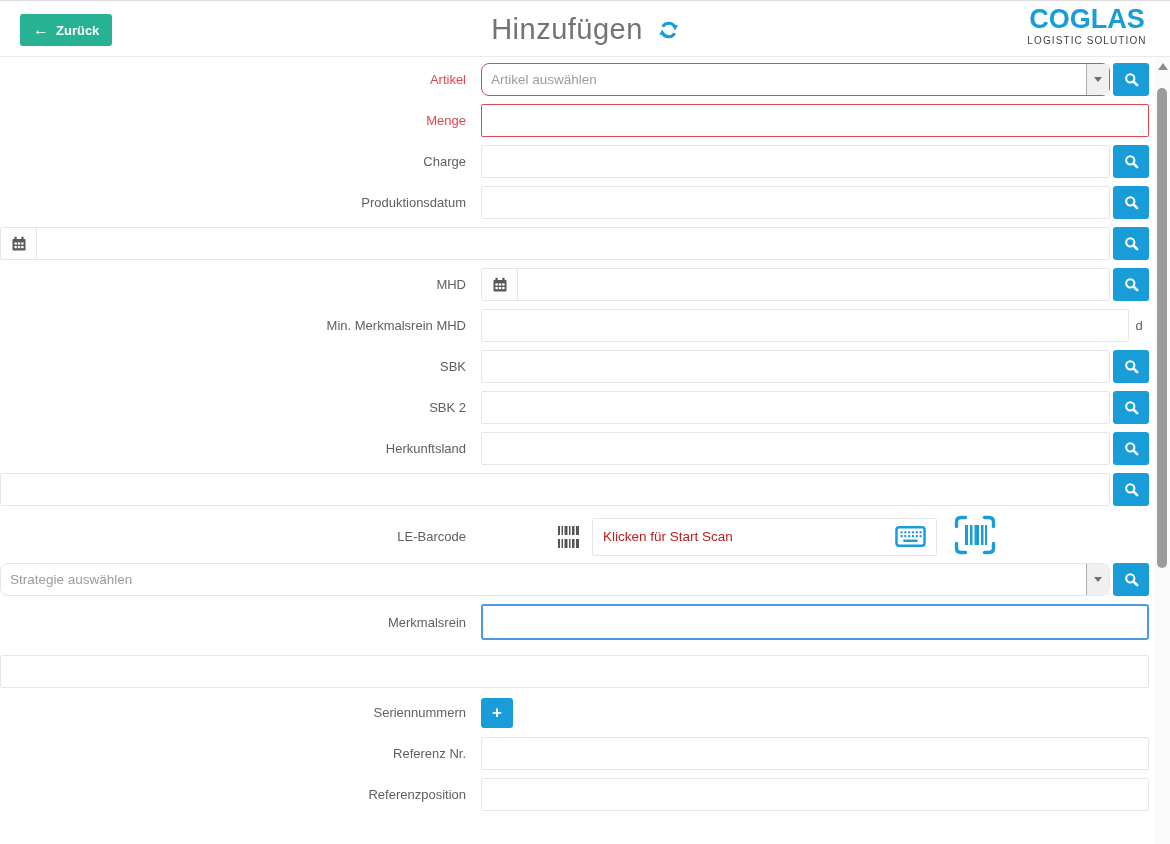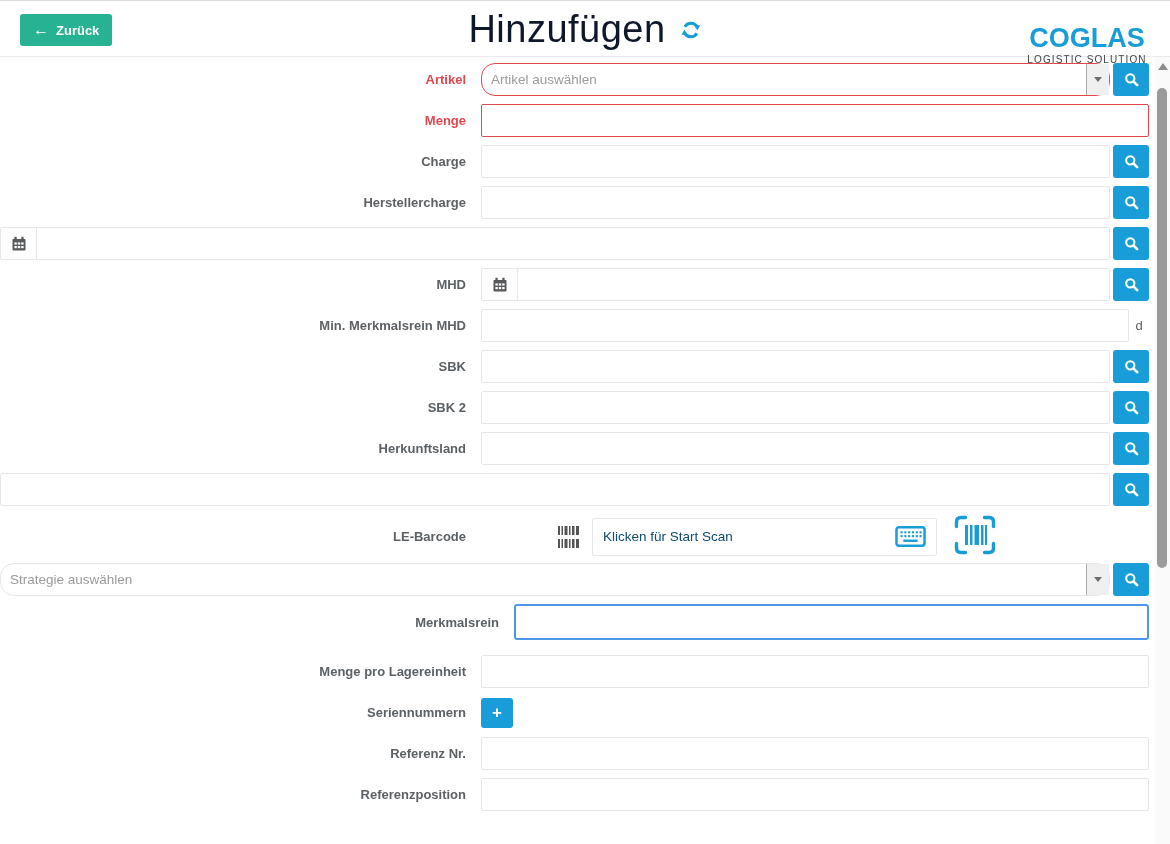--- a/index.html
+++ b/index.html
@@ -19,37 +19,37 @@
     background:var(--teal); color:#fff; border:none; border-radius:3px;
     font-family:inherit; font-size:13px; font-weight:bold;
     display:flex; align-items:center; gap:7px; cursor:pointer;
   }
   .back-arrow { font-size:16px; line-height:1; }
   .title-wrap {
     position:absolute; left:50%; top:0; transform:translateX(-50%);
     height:57px; display:flex; align-items:center; gap:15px;
   }
   .title {
-    margin:0; font-size:38px; font-weight:300; color:#0f172a; letter-spacing:.5px;
+    margin:0; font-size:29px; font-weight:300; color:#737373; letter-spacing:.5px;
     white-space:nowrap;
   }
   .refresh-btn { background:none; border:none; padding:0; margin-top:4px;
     color:var(--blue); cursor:pointer; display:flex; }
-  .logo { position:absolute; right:16px; top:23px; width:134px; text-align:center; }
+  .logo { position:absolute; right:16px; top:4px; width:134px; text-align:center; }
   .logo-name { font-size:27px; font-weight:800; color:var(--blue); line-height:1.05; letter-spacing:0; }
   .logo-tag { font-size:10px; color:#3d444a; letter-spacing:1.1px; margin-top:2px; white-space:nowrap; }
 
   
   .main { padding:6px 21px 0 0; }
   .row { display:flex; align-items:center; margin-bottom:8px; }
   .row.type-scan { margin-bottom:4px;justify-content:flex-end; }
-  .row.has-focus { margin-bottom:15px;padding-left:33px; }
+  .row.has-focus { margin-bottom:15px; }
   .lbl {
     width:481px; padding-right:15px; flex:0 0 481px;
-    text-align:right; font-size:13px; font-weight:bold; color:var(--label);
+    text-align:right; font-size:13px; font-weight:normal; color:var(--label);
   }
   .lbl.req { color:var(--red); }
   .ctl { flex:1; display:flex; align-items:center; min-height:33px; min-width:0; }
 
   .inp {
     flex:1; min-width:0; height:33px; background:#fff;
     border:1px solid var(--border); border-radius:2px;
     padding:0 9px; font-family:inherit; font-size:13.5px; color:#333; outline:none;
   }
   .inp::placeholder { color:#9b9b9b; opacity:1; }
@@ -58,21 +58,21 @@
 
   .search-btn {
     flex:0 0 36px; width:36px; height:33px; margin-left:3px;
     background:var(--blue); border:none; border-radius:3px; color:#fff;
     display:flex; align-items:center; justify-content:center; cursor:pointer;
   }
   .search-btn span { display:flex; }
 
   .select {
     flex:1; min-width:0; height:33px; background:#fff; cursor:pointer;
-    border:1px solid var(--border); border-radius:14px; display:flex; align-items:stretch;
+    border:1px solid var(--border); border-radius:8px; display:flex; align-items:stretch;
   }
   .select.req { border-color:var(--red); }
   .sel-text { flex:1; display:flex; align-items:center; padding:0 9px;
     font-size:13.5px; color:#9b9b9b; overflow:hidden; white-space:nowrap; }
   .sel-arrow { width:23px; background:#f0f0f0; border-left:1px solid #ababab;
     display:flex; align-items:center; justify-content:center; }
   .caret { width:0; height:0; border-left:4px solid transparent;
     border-right:4px solid transparent; border-top:5px solid #6e6e6e; }
 
   .group { flex:1; min-width:0; height:33px; background:#fff;
@@ -81,21 +81,21 @@
     display:flex; align-items:center; justify-content:center; color:#565a5c; }
   .group .inp { border:none; height:100%; border-radius:0; }
 
   .suffix { flex:0 0 20px; text-align:center; font-size:13px; color:var(--label); }
 
   .barcode-glyph { margin-left:77px; margin-right:13px; display:flex; color:#555; }
   .scan-box {
     width:345px; height:38px; border:1px solid var(--border); border-radius:2px;
     display:flex; align-items:center; padding:0 10px; gap:8px; background:#fff; cursor:pointer;
   }
-  .scan-placeholder { flex:1; color:#0c4a6e; font-size:13.5px; white-space:nowrap; }
+  .scan-placeholder { flex:1; color:#b91c1c; font-size:13.5px; white-space:nowrap; }
   .kbd-btn, .scan-btn { background:none; border:none; padding:0; display:flex;
     color:var(--blue); cursor:pointer; }
   .scan-btn { margin-left:16px; }
 
   .add-btn {
     width:32px; height:30px; background:var(--blue); color:#fff; border:none;
     border-radius:3px; font-size:17px; font-weight:bold; line-height:1;
     display:flex; align-items:center; justify-content:center; cursor:pointer;
   }
 
@@ -172,21 +172,21 @@
           <span>
             <svg width="15" height="15" viewBox="0 0 16 16">
               <circle cx="6.7" cy="6.7" r="4.4" fill="none" stroke="currentColor" stroke-width="2.2"></circle>
               <line x1="10.3" y1="10.3" x2="14" y2="14" stroke="currentColor" stroke-width="2.8" stroke-linecap="round"></line>
             </svg>
           </span>
         </button>
       </div>
     </div>
     <div class="row type-text">
-      <div class="lbl">Herstellercharge</div>
+      <div class="lbl">Produktionsdatum</div>
       <div class="ctl">
         <input class="inp" style="">
         <button class="search-btn">
           <span>
             <svg width="15" height="15" viewBox="0 0 16 16">
               <circle cx="6.7" cy="6.7" r="4.4" fill="none" stroke="currentColor" stroke-width="2.2"></circle>
               <line x1="10.3" y1="10.3" x2="14" y2="14" stroke="currentColor" stroke-width="2.8" stroke-linecap="round"></line>
             </svg>
           </span>
         </button>
@@ -400,21 +400,20 @@
         </button>
       </div>
     </div>
     <div class="row type-text has-focus">
       <div class="lbl">Merkmalsrein</div>
       <div class="ctl">
         <input class="inp focused" style="">
       </div>
     </div>
     <div class="row type-text">
-      <div class="lbl">Menge pro Lagereinheit</div>
       <div class="ctl">
         <input class="inp" style="">
       </div>
     </div>
     <div class="row type-add">
       <div class="lbl">Seriennummern</div>
       <div class="ctl">
         <button class="add-btn">
           <span>+</span>
         </button>

